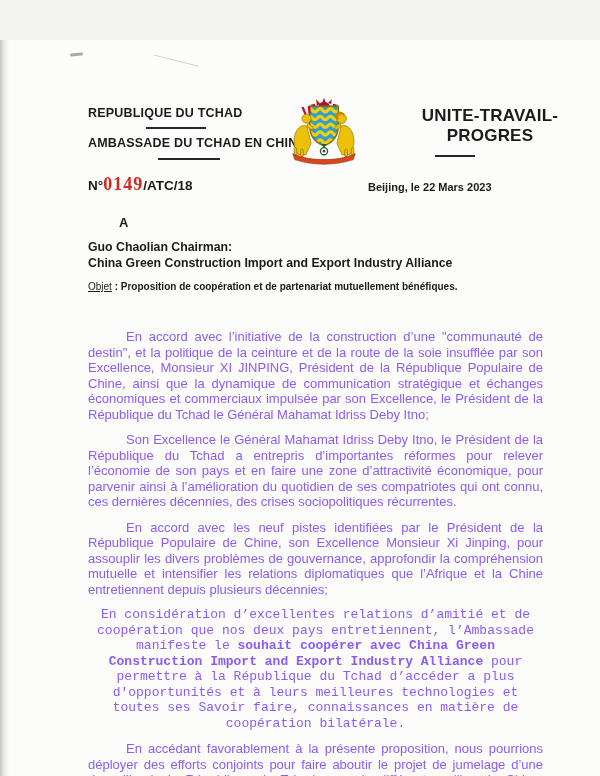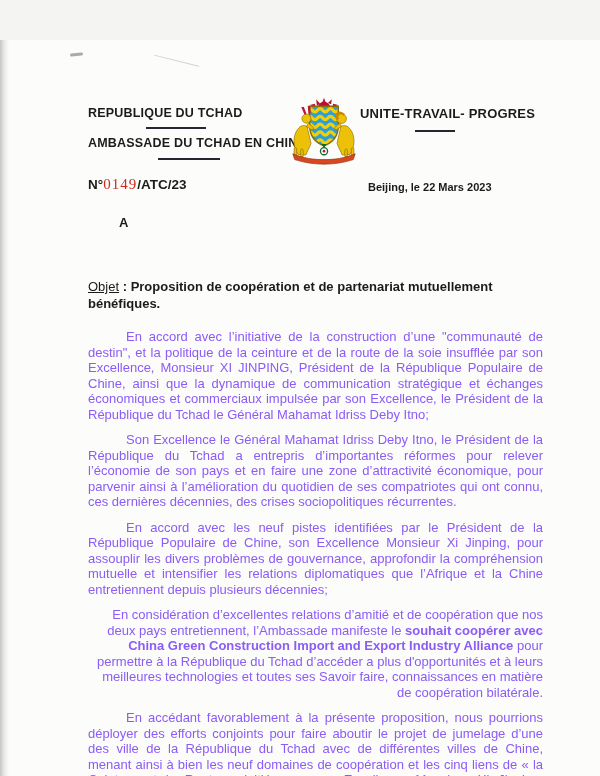--- a/index.html
+++ b/index.html
@@ -32,66 +32,66 @@
   
   .hdr-left {
     position: absolute; left: 88px; top: 66px;
     font-weight: bold; font-size: 12.5px; letter-spacing: .2px;
   }
   .hdr-left .line2 { margin-top: 7px; }
   .rule { height: 2px; background: #24282e; }
   .hdr-left .rule-a { width: 60px; margin: 7px 0 0 58px; }
   .hdr-left .rule-b { width: 62px; margin: 8px 0 0 70px; }
   .hdr-right {
-    position: absolute; left: 360px; top: 66px; text-align: left;
-    font-weight: bold; font-size: 13px; letter-spacing: .2px;
+    position: absolute; left: 380px; top: 66px; text-align: center;
+    font-weight: bold; font-size: 17px; letter-spacing: .2px;
   }
   .hdr-right .rule-c { width: 40px; margin: 9px 0 0 55px; }
   .coa {
     position: absolute; left: 285px; top: 57px; width: 78px; height: 68px;
   }
   .coa svg { width: 100%; height: 100%; display: block; }
 
   
   .refline {
     position: absolute; left: 88px; top: 134px;
     display: flex; align-items: baseline;
   }
   .ref-prefix, .ref-suffix { font-weight: bold; font-size: 13.5px; }
   .ref-number {
-    font-family: "Liberation Serif", serif; font-weight: normal;
-    font-size: 15px; color: #cd2a1e; letter-spacing: 1px; line-height: 20px;
+    font-family: "Liberation Serif", serif; font-weight: bold;
+    font-size: 18px; color: #cd2a1e; letter-spacing: 1px; line-height: 20px;
   }
   .dateline {
     position: absolute; left: 368px; top: 141px;
     font-weight: bold; font-size: 11px;
   }
 
   
   .addr-a { position: absolute; left: 119px; top: 175px; font-weight: bold; font-size: 13px; }
   .addressee {
     position: absolute; left: 88px; top: 200px;
     font-weight: bold; font-size: 12.3px; line-height: 15.5px;
   }
 
   
   .subject {
     position: absolute; left: 88px; top: 239px; width: 470px;
-    font-size: 13px; font-weight: bold; line-height: 16.5px;
+    font-size: 10px; font-weight: bold; line-height: 16.5px;
   }
   .subject .obj-label { font-weight: normal; text-decoration: underline; }
 
   
   .letter-body {
     position: absolute; left: 88px; top: 289px; width: 455px;
     font-size: 13px; line-height: 15.5px; text-align: justify;
     color: #8b5cf6;
   }
   .letter-body p { margin: 0 0 10px 0; text-indent: 38px; }
-  .letter-body p.no-indent { text-indent: 0; text-align: right; }
+  .letter-body p.no-indent { text-indent: 0; text-align: center; font-family: Liberation Mono, monospace; }
 
   
   .footer { position: absolute; left: 84px; top: 752px; width: 464px; }
   .footer-bar { height: 4px; background: #0c0c0c; }
   .footer-address {
     margin-top: 3px; text-align: center; white-space: nowrap;
     font-family: "Liberation Serif", serif; font-weight: bold; font-size: 9.5px;
     color: #141414;
   }
 </style>
@@ -170,26 +170,30 @@
   </div>
 
   <div class="hdr-right">
     <div>UNITE-TRAVAIL- PROGRES</div>
     <div class="rule rule-c"></div>
   </div>
 
   <div class="refline">
     <span class="ref-prefix">N°</span>
       <span class="ref-number">0149</span>
-      <span class="ref-suffix">/ATC/23</span>
+      <span class="ref-suffix">/ATC/18</span>
   </div>
 
   <div class="dateline">Beijing, le 22 Mars 2023</div>
 
   <div class="addr-a">A</div>
+  <div class="addressee">
+    <div>Guo Chaolian Chairman:</div>
+    <div>China Green Construction Import and Export Industry Alliance</div>
+  </div>
 
   <div class="subject">
     <span class="obj-label">Objet</span><span> : </span><span>Proposition de coopération et de partenariat mutuellement bénéfiques.</span>
   </div>
 
   <div class="letter-body">
     <p><span>En accord avec l’initiative de la construction d’une "communauté de destin", et la politique de la ceinture et de la route de la soie insufflée par son Excellence, Monsieur XI JINPING, Président de la République Populaire de Chine, ainsi que la dynamique de communication stratégique et échanges économiques et commerciaux impulsée par son Excellence, le Président de la République du Tchad le Général Mahamat Idriss Deby Itno;</span></p>
     <p><span>Son Excellence le Général Mahamat Idriss Deby Itno, le Président de la République du Tchad a entrepris d’importantes réformes pour relever l’économie de son pays et en faire une zone d’attractivité économique, pour parvenir ainsi à l’amélioration du quotidien de ses compatriotes qui ont connu, ces dernières décennies, des crises sociopolitiques récurrentes.</span></p>
     <p><span>En accord avec les neuf pistes identifiées par le Président de la République Populaire de Chine, son Excellence Monsieur Xi Jinping, pour assouplir les divers problèmes de gouvernance, approfondir la compréhension mutuelle et intensifier les relations diplomatiques que l’Afrique et la Chine entretiennent depuis plusieurs décennies;</span></p>
     <p class="no-indent"><span>En considération d’excellentes relations d’amitié et de coopération que nos deux pays entretiennent, l’Ambassade manifeste le </span><b>souhait coopérer avec  China Green Construction Import and Export Industry Alliance</b><span> pour permettre à la République du Tchad d’accéder a plus d'opportunités et à leurs meilleures technologies et toutes ses Savoir faire, connaissances en matière de coopération bilatérale.</span></p>

